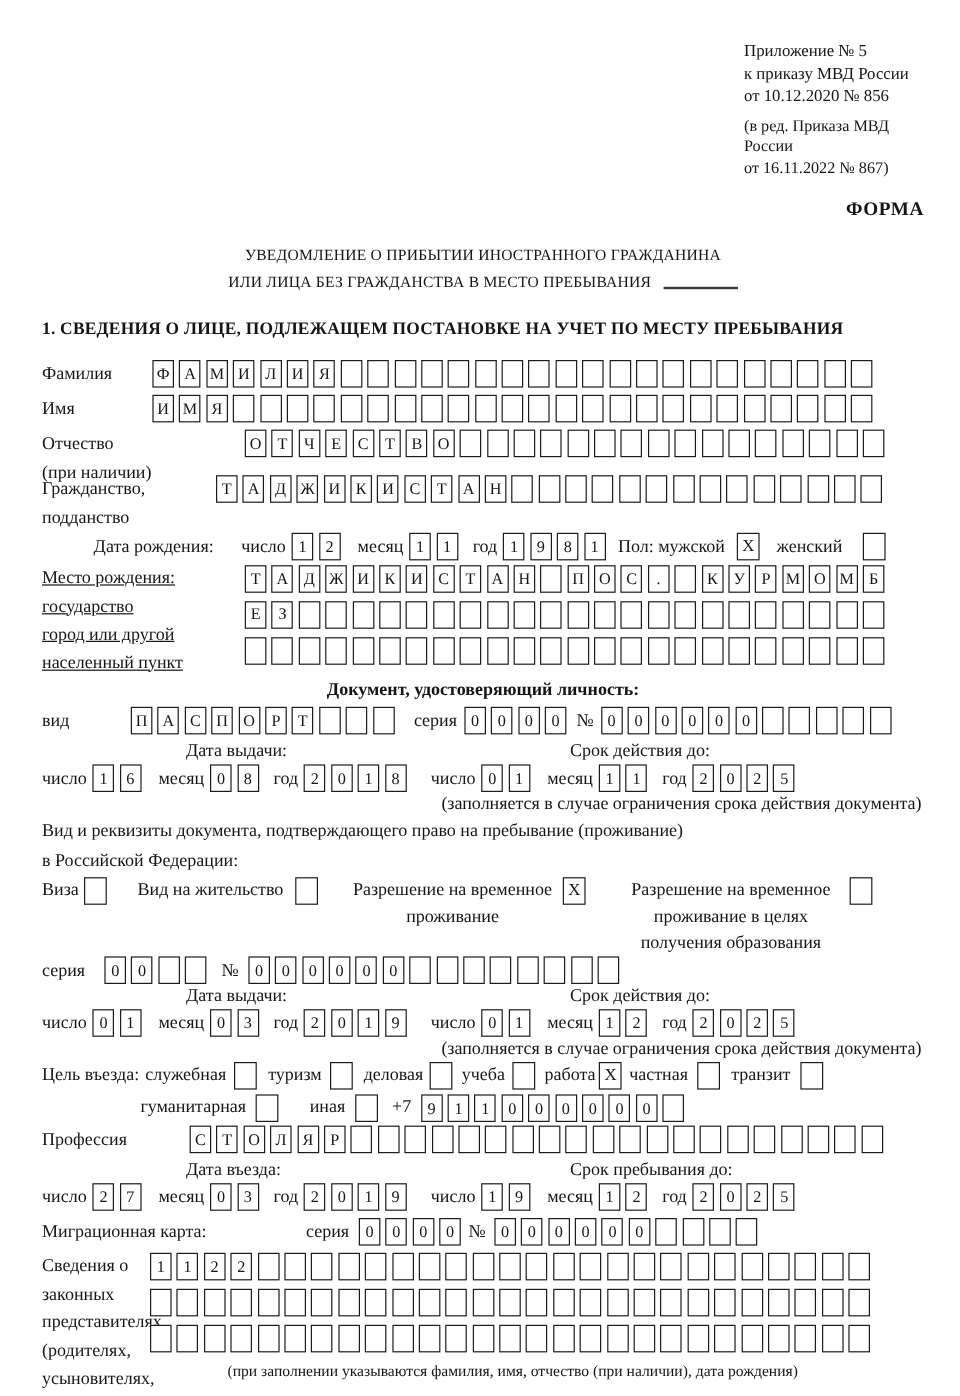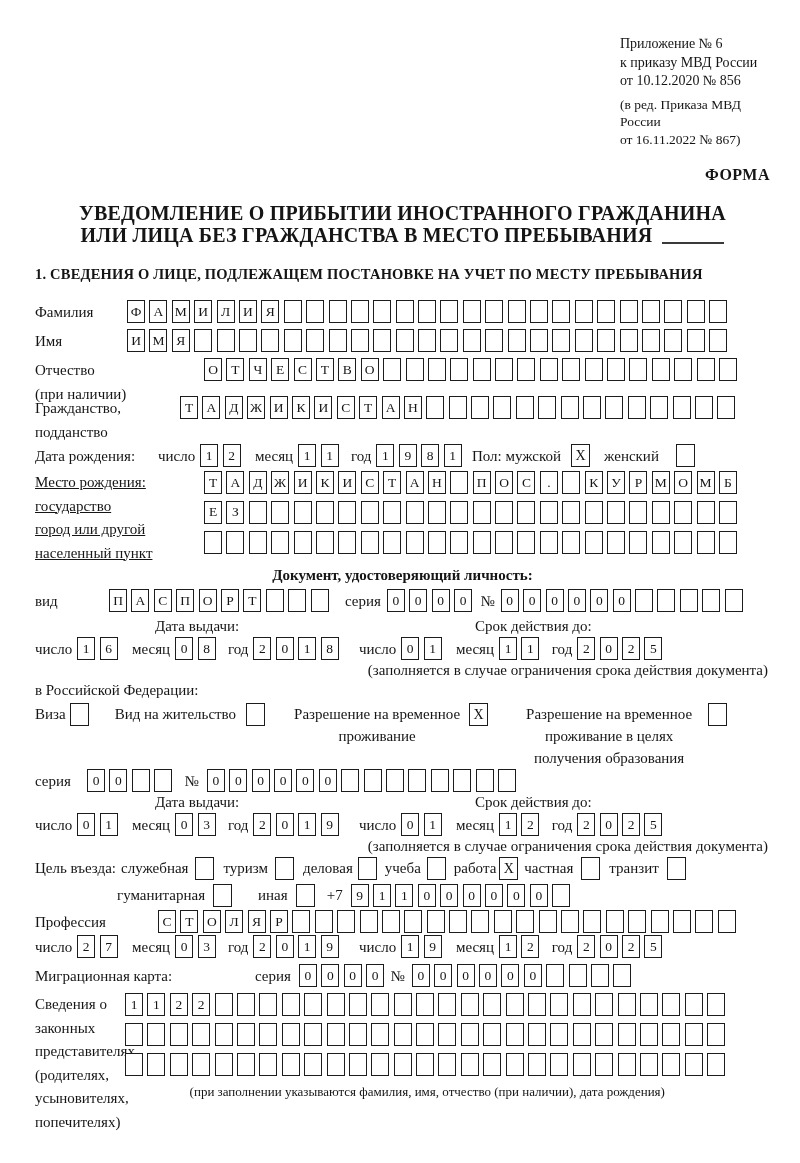--- a/index.html
+++ b/index.html
@@ -6,21 +6,21 @@
   .page{
     width:800px;height:1163px;box-sizing:border-box;position:relative;
     background:#fff;color:#151515;
     font-family:"Liberation Serif","DejaVu Serif",serif;
     font-size:15px;padding:35px 30px 0 35px;overflow:hidden;
   }
   .ref{margin-left:585px;line-height:18.5px;font-size:14px;}
   .ref-sub{line-height:17.5px;font-size:13.5px;}
   .ref-sub.first{margin-top:5px;}
   .forma{margin-top:18px;text-align:right;font-weight:bold;font-size:16px;letter-spacing:.5px;height:20px;}
-  .title{margin-top:16px;text-align:center;font-weight:bold;font-size:20px;line-height:22px;letter-spacing:.2px;}
+  .title{margin-top:16px;text-align:center;font-weight:normal;font-size:13px;line-height:22px;letter-spacing:.2px;}
   .uline{display:inline-block;width:62px;border-bottom:2px solid #3a3a3a;margin-left:10px;transform:translateY(2px);}
   .sec1{margin-top:20px;font-weight:bold;font-size:14.5px;height:18px;letter-spacing:.2px;}
 
   .r{display:flex;align-items:flex-start;}
   .lab{flex:none;line-height:25px;}
   .lab2{flex:none;line-height:24px;}
   .cells{display:flex;flex:none;}
   .cell{
     flex:none;display:inline-flex;align-items:center;justify-content:center;
     width:16px;height:21px;border:1.6px solid #1c1c1c;margin-right:4.4px;
@@ -45,21 +45,21 @@
   .opt .olab{line-height:22px;}
   .optc{text-align:center;line-height:22px;}
   .small-note{font-size:13px;}
 </style>
 </head>
 <body>
 
 <div class="page">
 
   <div class="ref">
-    <div>Приложение № 6</div>
+    <div>Приложение № 5</div>
     <div>к приказу МВД России</div>
     <div>от 10.12.2020 № 856</div>
     <div class="ref-sub first">(в ред. Приказа МВД России</div>
     <div class="ref-sub">от 16.11.2022 № 867)</div>
   </div>
 
   <div class="forma">ФОРМА</div>
 
   <div class="title">
     <div>УВЕДОМЛЕНИЕ О ПРИБЫТИИ ИНОСТРАННОГО ГРАЖДАНИНА</div>
@@ -196,21 +196,21 @@
         <span class="cell"></span>
         <span class="cell"></span>
         <span class="cell"></span>
         <span class="cell"></span>
         <span class="cell"></span>
         <span class="cell"></span>
         <span class="cell"></span>
       </span>
   </div>
 
-  <div class="r dr" style="margin-bottom:2px;">
+  <div class="r dr" style="margin-bottom:2px;margin-left:43px;">
     <span class="lab" style="width:118px;">Дата рождения:</span>
     <span class="lab">число</span>
     <span class="cells">
         <span class="cell">1</span>
         <span class="cell">2</span>
       </span>
     <span class="lab ml10">месяц</span>
     <span class="cells">
         <span class="cell">1</span>
         <span class="cell">1</span>
@@ -391,20 +391,21 @@
     <span class="lab ml8">год</span>
     <span class="cells">
         <span class="cell">2</span>
         <span class="cell">0</span>
         <span class="cell">2</span>
         <span class="cell">5</span>
       </span>
   </div>
   <div class="note">(заполняется в случае ограничения срока действия документа)</div>
 
+  <div class="intro" style="margin-top:3px;">Вид и реквизиты документа, подтверждающего право на пребывание (проживание)</div>
   <div class="intro">в Российской Федерации:</div>
 
   <div class="r" style="height:66px;">
     <span class="opt">
       <span class="olab">Виза</span>
       <span class="cb" style="margin-left:4px;"></span>
     </span>
     <span class="opt" style="margin-left:26px;">
       <span class="olab">Вид на жительство</span>
       <span class="cb" style="margin-left:10px;"></span>
@@ -558,20 +559,24 @@
         <span class="cell"></span>
         <span class="cell"></span>
         <span class="cell"></span>
         <span class="cell"></span>
         <span class="cell"></span>
         <span class="cell"></span>
         <span class="cell"></span>
       </span>
   </div>
 
+  <div class="dh" style="margin-top:4px;">
+    <span class="h1">Дата въезда:</span>
+    <span class="h2">Срок пребывания до:</span>
+  </div>
   <div class="r dr">
     <span class="lab">число</span>
     <span class="cells">
         <span class="cell">2</span>
         <span class="cell">7</span>
       </span>
     <span class="lab ml10">месяц</span>
     <span class="cells">
         <span class="cell">0</span>
         <span class="cell">3</span>

